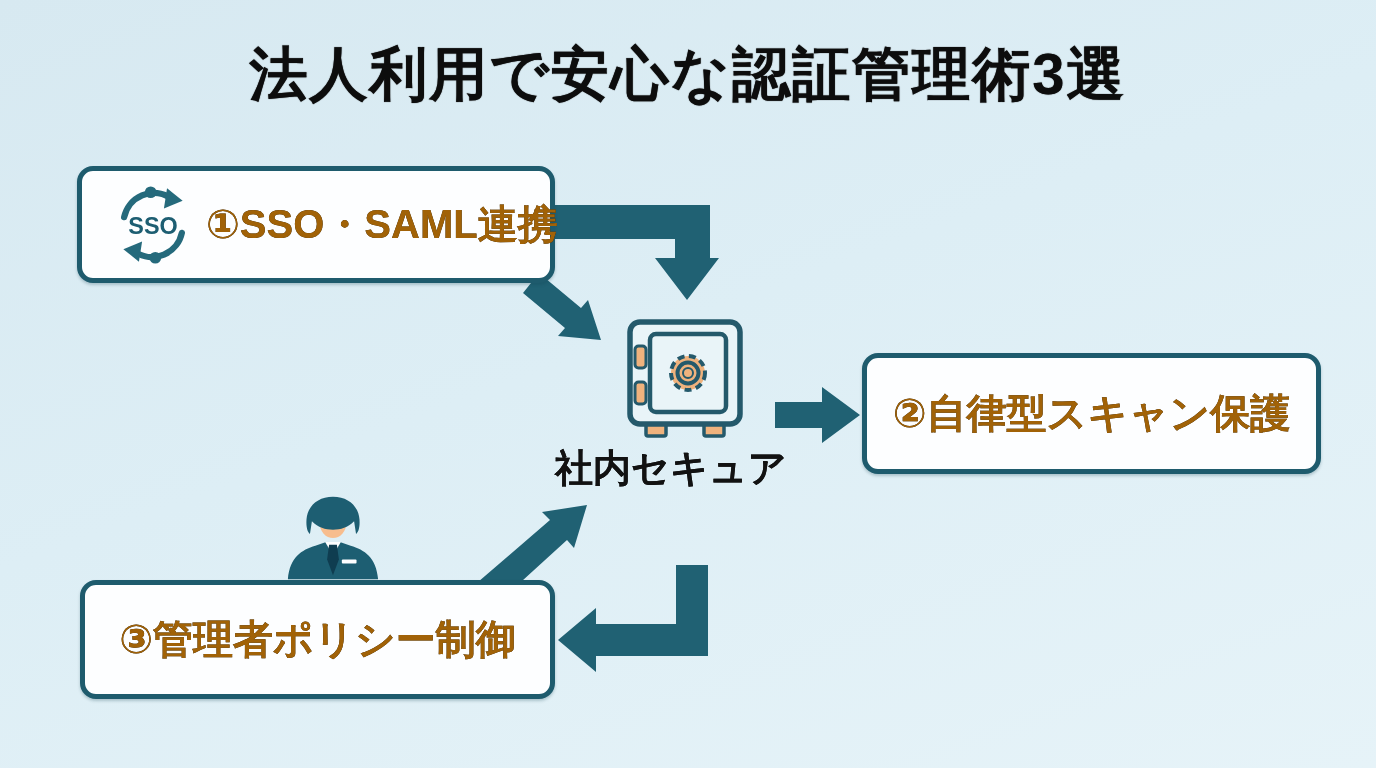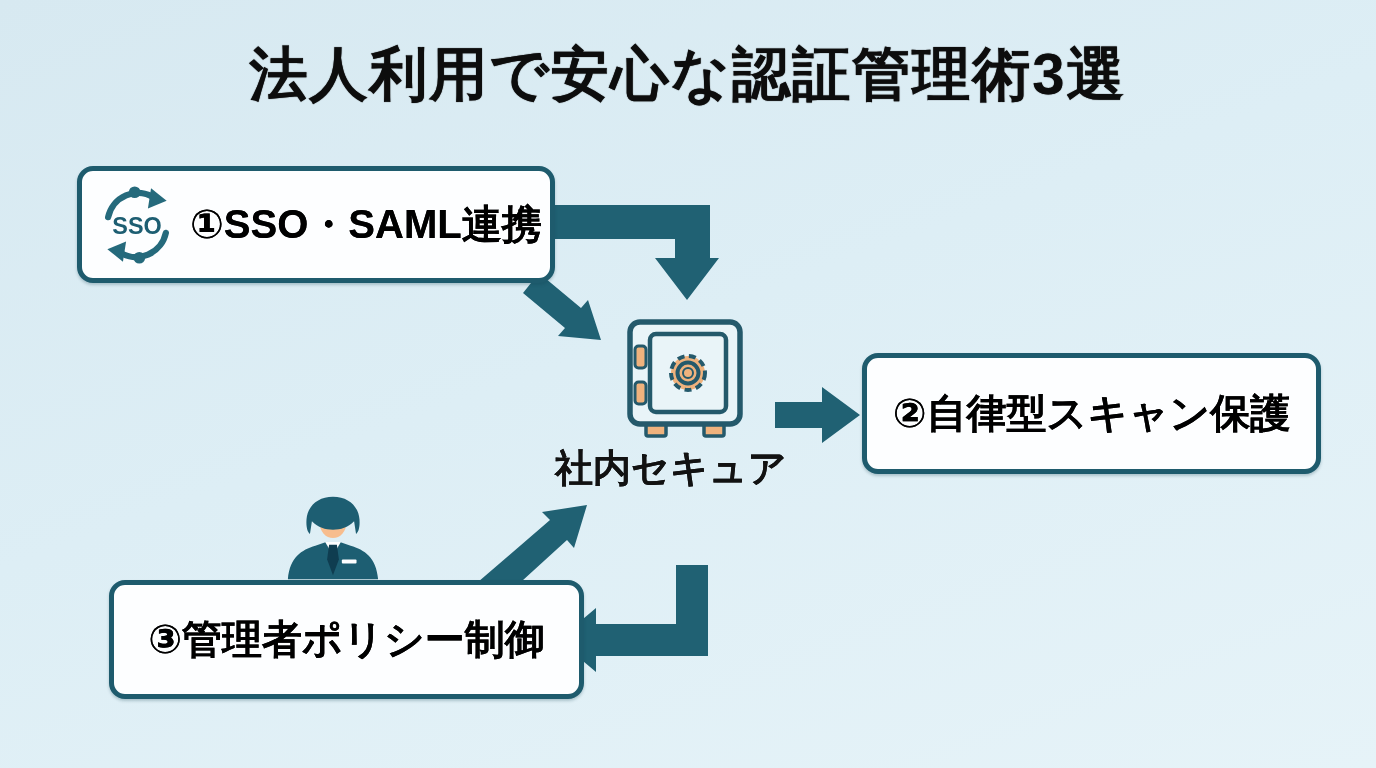--- a/index.html
+++ b/index.html
@@ -39,32 +39,32 @@
     border: 5px solid #1e5b6d;
     border-radius: 16px;
     display: flex;
     align-items: center;
     justify-content: center;
     box-shadow: 0 2px 3px rgba(16, 62, 78, 0.25);
   }
   .node-box .label {
     font-size: 40px;
     font-weight: 800;
-    color: #000000;
+    color: #a16207;
     text-shadow: 0 0 0.5px #121212;
     white-space: nowrap;
   }
   .box-sso {
     left: 77px; top: 166px; width: 478px; height: 117px;
     justify-content: flex-start;
-    padding-left: 16px;
+    padding-left: 32px;
     gap: 14px;
   }
   .box-scan { left: 862px; top: 353px; width: 459px; height: 121px; }
-  .box-policy { left: 80px; top: 580px; width: 475px; height: 119px; margin-left: 29px; }
+  .box-policy { left: 80px; top: 580px; width: 475px; height: 119px; }
   .sso-badge { width: 78px; height: 78px; flex: 0 0 auto; }
   .safe-wrap { position: absolute; left: 624px; top: 316px; width: 122px; height: 126px; }
   .center-label {
     position: absolute;
     left: 555px;
     top: 444px;
     width: 262px;
     font-size: 38px;
     font-weight: 800;
     line-height: 1.3;

